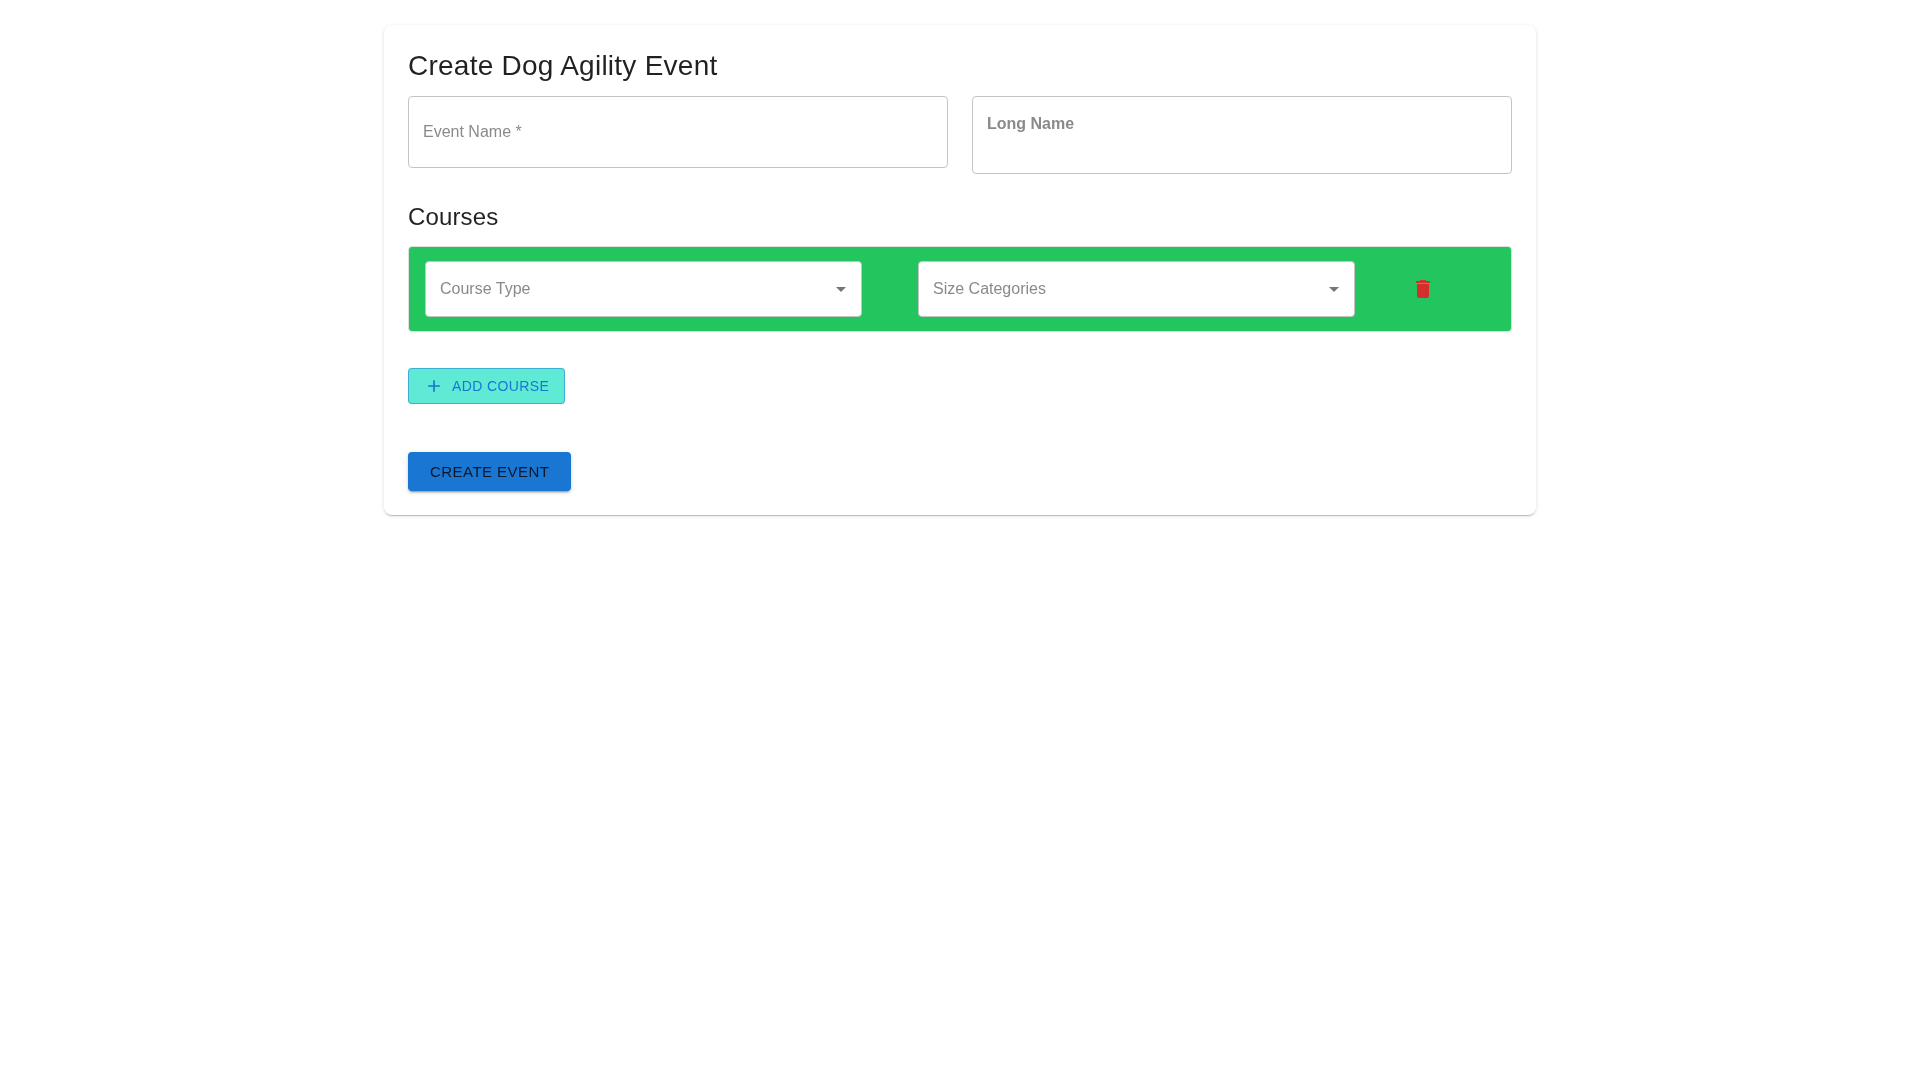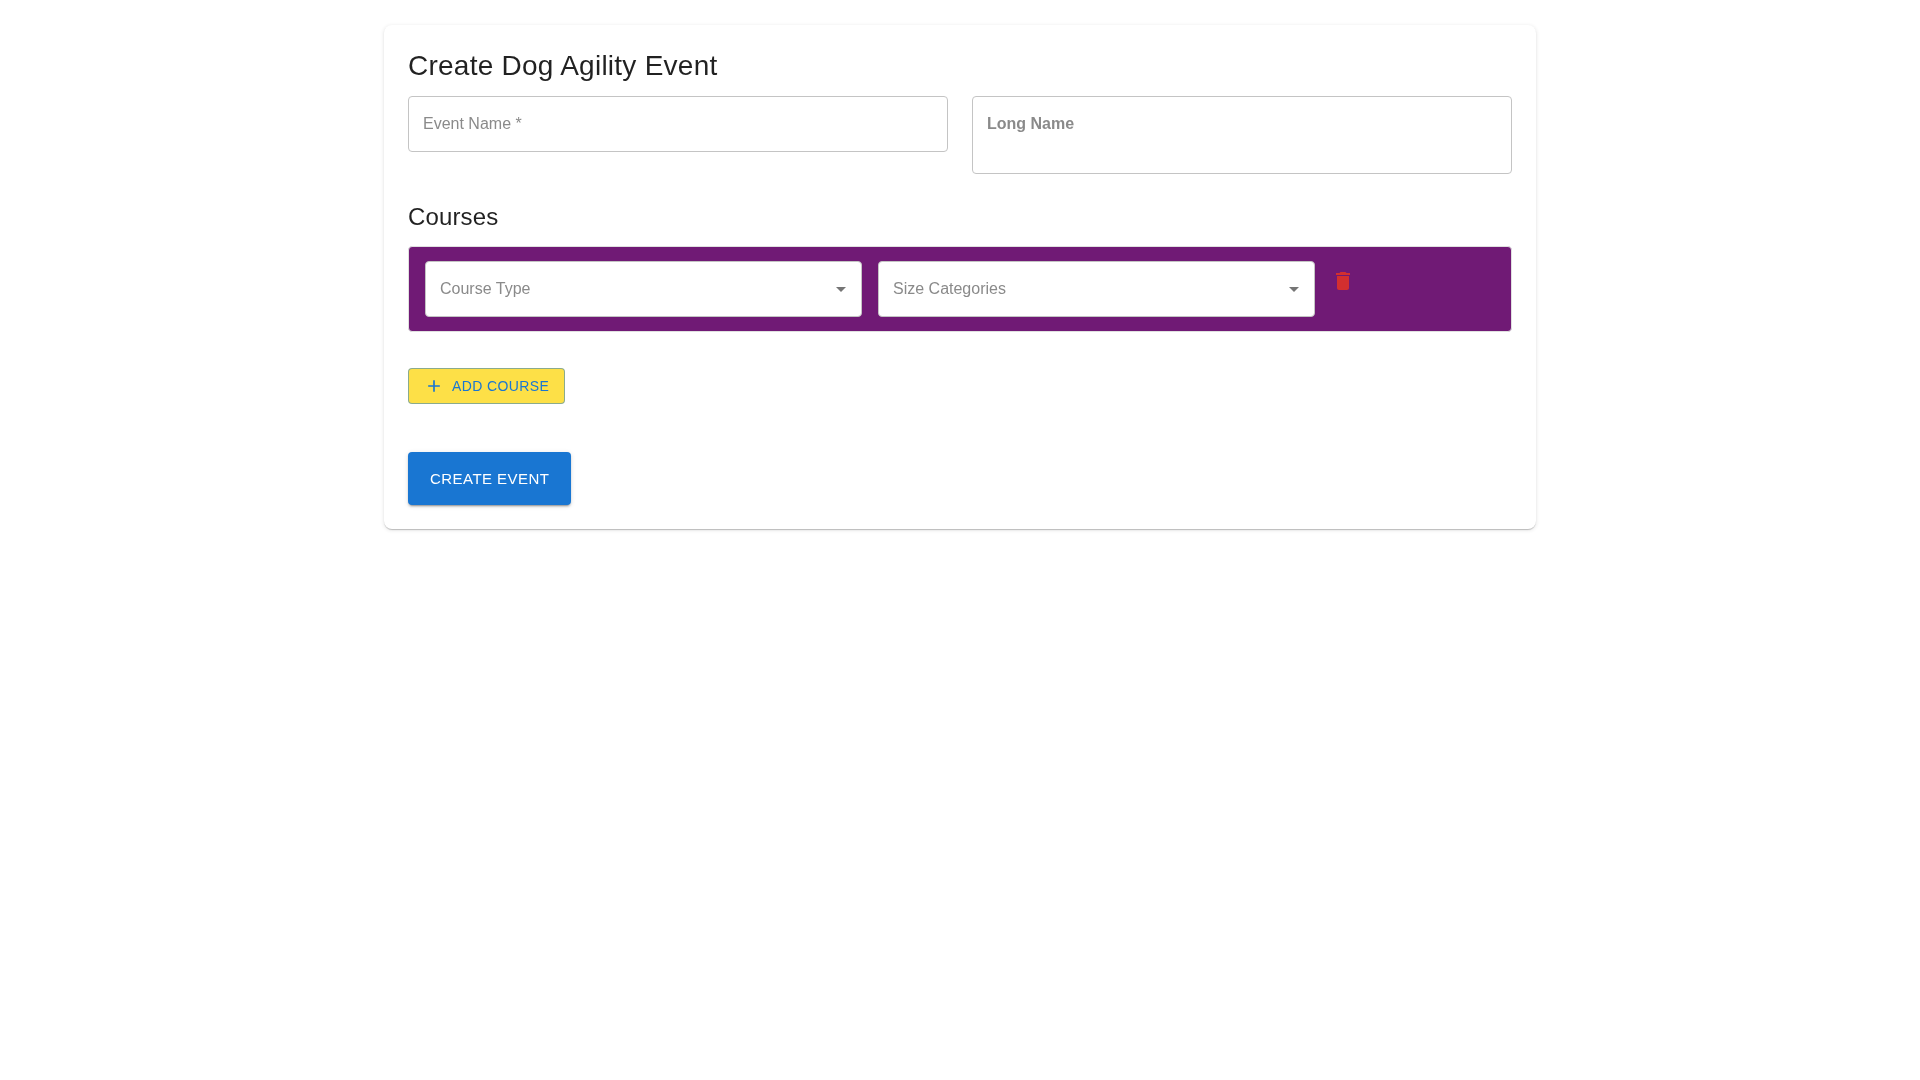--- a/index.html
+++ b/index.html
@@ -45,21 +45,21 @@
   .mui-input {
     width: 100%;
     border: 1px solid #c4c4c4;
     border-radius: 4px;
     background: transparent;
     font-family: inherit;
     font-size: 16px;
     color: rgba(0,0,0,0.87);
     outline: none;
   }
-  input.mui-input { height: 56px; padding: 0 14px; }
+  input.mui-input { height: 72px; padding: 0 14px; }
   textarea.mui-input {
     height: 78px;
     padding: 17px 14px 14px;
     resize: none;
     line-height: 1.3;
     display: block;
     font-weight: bold;
   }
   .mui-input::placeholder { color: #8a8a8a; opacity: 1; }
   h2.section-heading {
@@ -68,22 +68,24 @@
     font-weight: 500;
     line-height: 1.6;
     letter-spacing: 0.15px;
     color: rgba(0,0,0,0.87);
   }
   .course-row {
     border: 1px solid #e0e0e0;
     border-radius: 4px;
     padding: 14px 16px;
     display: flex;
+    align-items: center;
     margin-bottom: 36px;
-    background: #701a75;
+    background: #22c55e;
+    gap: 40px;
   }
   .select-box {
     width: 437px;
     height: 56px;
     border: 1px solid #c4c4c4;
     border-radius: 4px;
     display: flex;
     align-items: center;
     justify-content: space-between;
     padding: 0 8px 0 14px;
@@ -109,38 +111,38 @@
   }
   .icon-button svg { width: 24px; height: 24px; fill: #d32f2f; }
   .btn-outlined {
     display: inline-flex;
     align-items: center;
     gap: 8px;
     height: 36px;
     padding: 0 15px;
     border: 1px solid rgba(25,118,210,0.5);
     border-radius: 4px;
-    background: #fde047;
+    background: #5eead4;
     color: #1976d2;
     font-family: inherit;
     font-size: 14px;
     font-weight: 500;
     letter-spacing: 0.4px;
     cursor: pointer;
   }
   .btn-outlined svg { width: 20px; height: 20px; fill: #1976d2; }
   .btn-contained {
     display: inline-block;
     margin-top: 48px;
-    height: 53px;
+    height: 39px;
     padding: 0 22px;
     border: none;
     border-radius: 4px;
     background: #1976d2;
-    color: #ffffff;
+    color: #0f172a;
     font-family: inherit;
     font-size: 15px;
     font-weight: 500;
     letter-spacing: 0.46px;
     cursor: pointer;
     box-shadow: 0 3px 1px -2px rgba(0,0,0,0.2),
                 0 2px 2px 0 rgba(0,0,0,0.14),
                 0 1px 5px 0 rgba(0,0,0,0.12);
   }
 </style>

